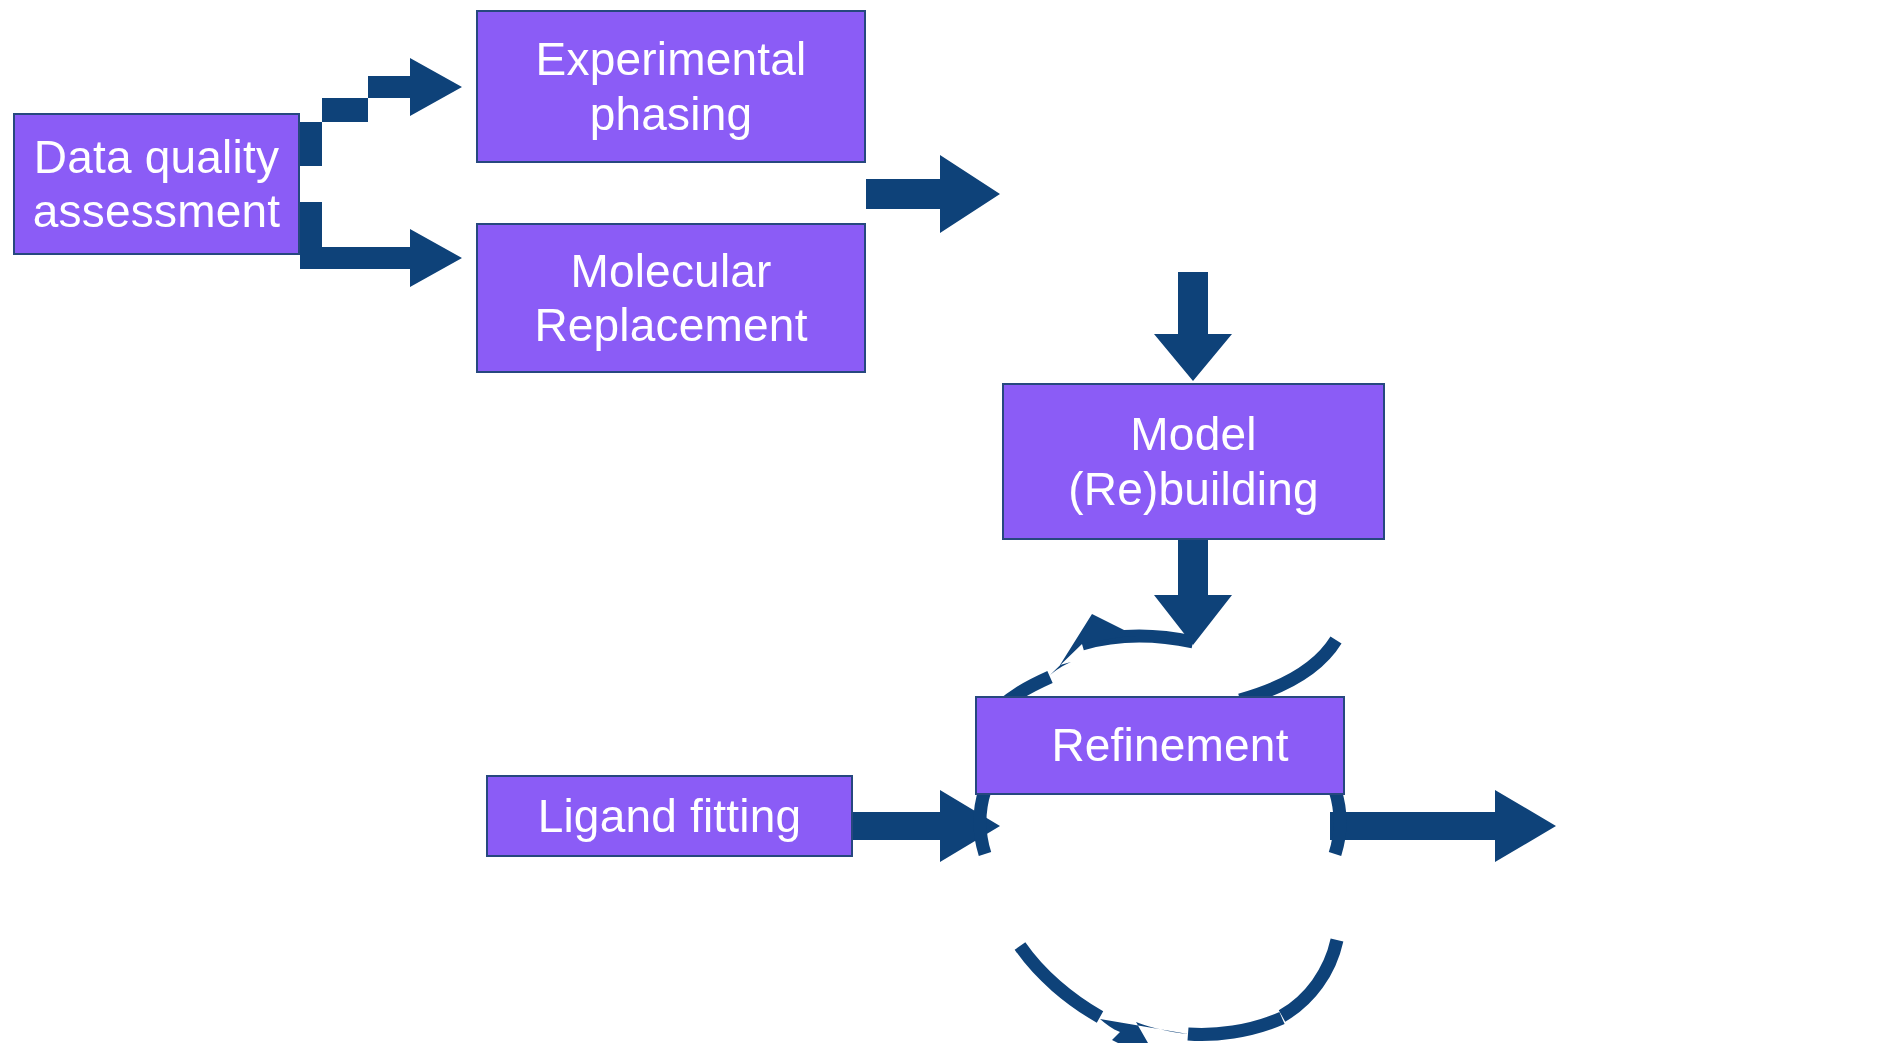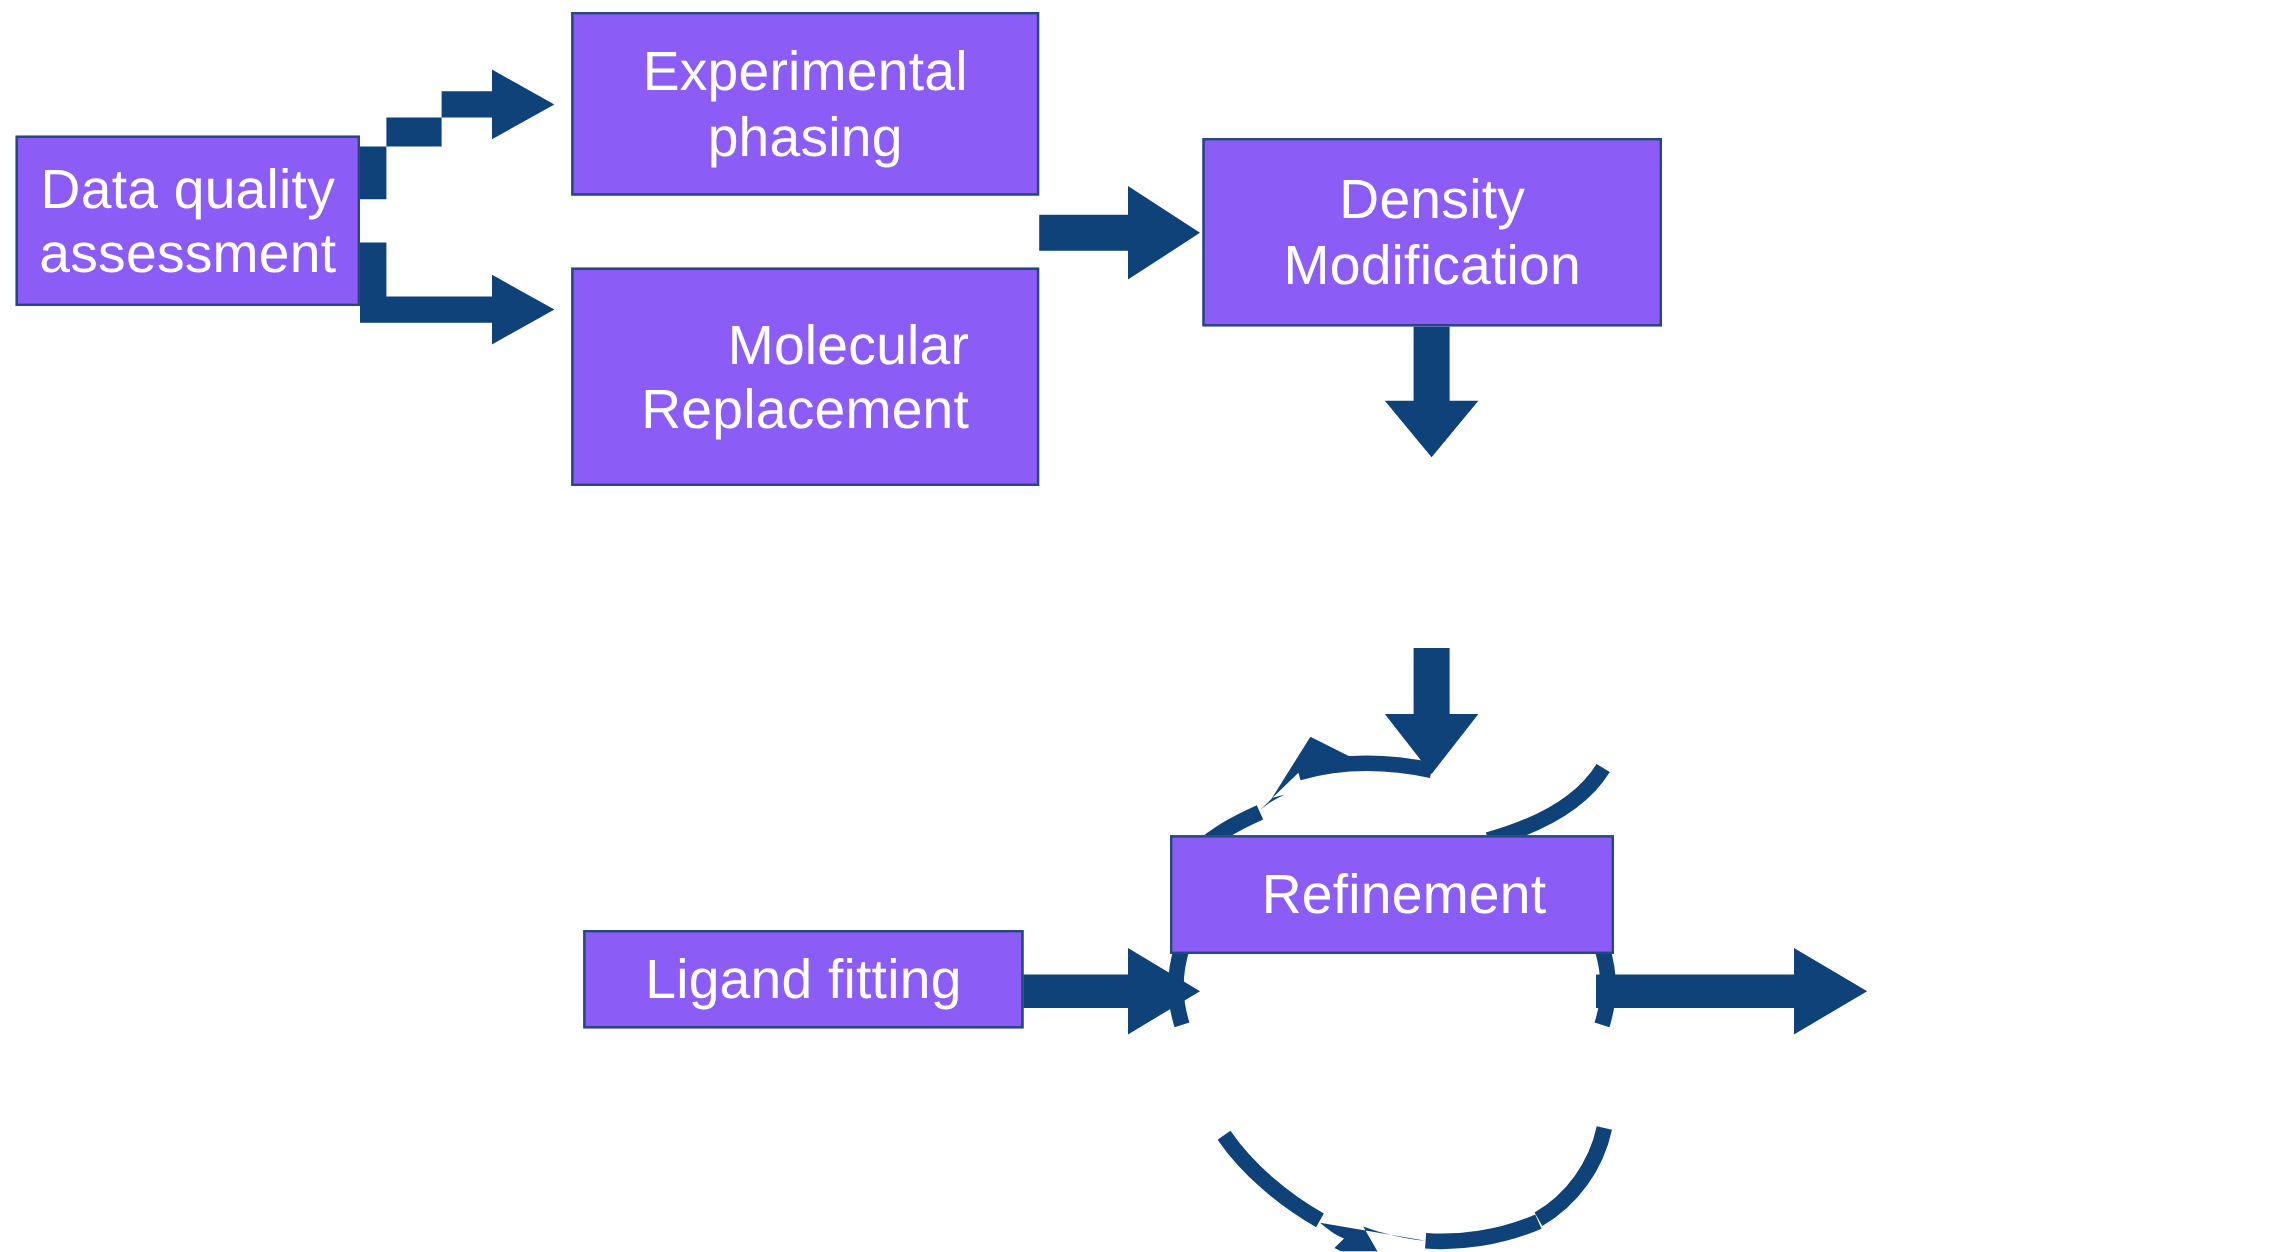--- a/index.html
+++ b/index.html
@@ -96,26 +96,26 @@
       <path class="arrow-fill" d="M1330,812 L1495,812 L1495,790 L1556,826 L1495,862 L1495,840 L1330,840 Z"></path>
     </g>
   </svg>
 
   <div class="node" style="left:13px;  top:113px;  width:287px; height:142px;">Data quality
 assessment</div>
 
   <div class="node" style="left:476px; top:10px;   width:390px; height:153px;">Experimental
 phasing</div>
 
-  <div class="node" style="left:476px; top:223px;  width:390px; height:182px;text-align:right;">Molecular
+  <div class="node" style="left:476px; top:223px;  width:390px; height:150px;">Molecular
 Replacement</div>
 
-  <div class="node" style="left:1002px; top:115px; width:383px; height:157px;">Density
-Modification</div>
 
+  <div class="node" style="left:1002px; top:383px; width:383px; height:157px;">Model
+(Re)building</div>
 
   <div class="node" style="left:975px;  top:696px; width:370px; height:99px;padding-left:20px;">Refinement</div>
 
 
   <div class="node" style="left:486px;  top:775px; width:367px; height:82px;">Ligand fitting</div>
 
 
   <svg class="overlay front" viewBox="0 0 1903 1043" xmlns="http://www.w3.org/2000/svg">
 
     <path class="arrow-stroke" stroke-width="13" stroke-linecap="butt" d="M985,790 C978,812 978,832 985,854"></path>

